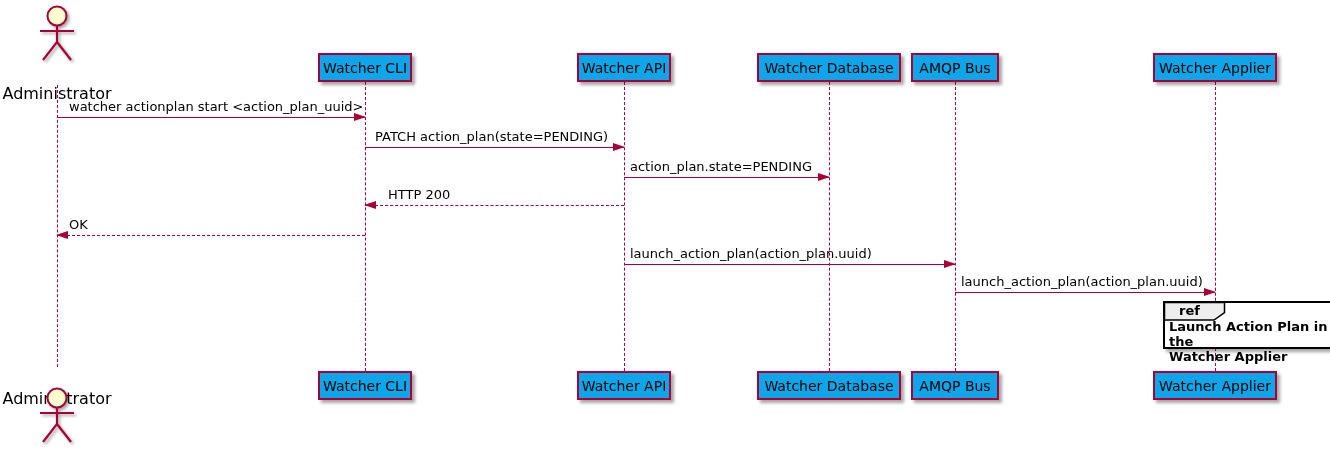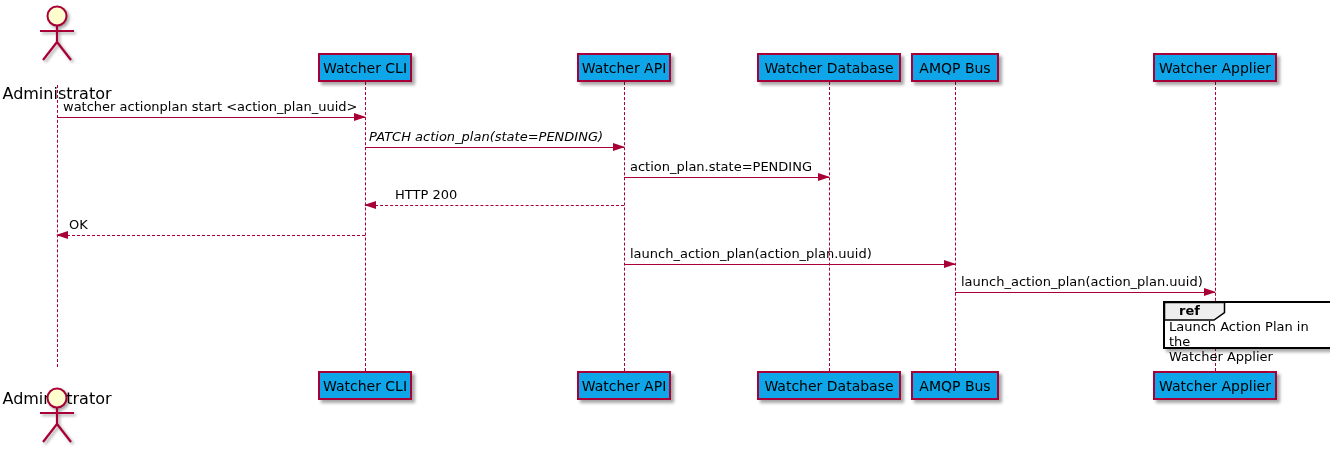--- a/index.html
+++ b/index.html
@@ -48,21 +48,21 @@
     background:#ffffff;border:2px solid #000;
     box-shadow:3px 3px 3px rgba(0,0,0,0.35);
   }
   .ref-tab{position:absolute;top:-1px;left:-1px;width:62px;height:19px;}
   .ref-tab-label{
     position:absolute;top:0;left:14px;
     font-size:13px;font-weight:bold;
   }
   .ref-text{
     position:absolute;top:16px;left:4px;right:2px;
-    font-size:13px;line-height:15px;white-space:pre-line;
+    font-size:13px;line-height:15px;white-space:pre-line;font-weight:bold;
   }
 </style>
 </head>
 <body>
 
 <div class="diagram">
 
   <div class="lifeline" style="left:57px;top:85px;height:282px;"></div>
   <div class="lifeline" style="left:365px;top:82px;height:289px;"></div>
   <div class="lifeline" style="left:624px;top:82px;height:289px;"></div>
@@ -91,39 +91,39 @@
       <span>Watcher Database</span>
     </div>
   <div class="pbox" style="left:911px;top:53px;width:88px;">
       <span>AMQP Bus</span>
     </div>
   <div class="pbox" style="left:1153px;top:53px;width:124px;">
       <span>Watcher Applier</span>
     </div>
 
   <div class="message" style="left:57px;top:117px;width:308px;">
-    <div class="msg-label" style="left:6px;margin-top:19px;">watcher actionplan start &lt;action_plan_uuid&gt;</div>
+    <div class="msg-label" style="left:12px;margin-top:19px;">watcher actionplan start &lt;action_plan_uuid&gt;</div>
     <div class="msg-line"></div>
     <div class="head right"></div>
   </div>
 
   <div class="message" style="left:365px;top:147px;width:259px;">
-    <div class="msg-label" style="left:4px;font-style:italic;">PATCH action_plan(state=PENDING)</div>
+    <div class="msg-label" style="left:10px;">PATCH action_plan(state=PENDING)</div>
     <div class="msg-line"></div>
     <div class="head right"></div>
   </div>
 
   <div class="message" style="left:624px;top:177px;width:205px;">
     <div class="msg-label" style="left:6px;text-align:center;">action_plan.state=PENDING</div>
     <div class="msg-line"></div>
     <div class="head right"></div>
   </div>
 
   <div class="message" style="left:365px;top:205px;width:259px;">
-    <div class="msg-label" style="left:30px;">HTTP 200</div>
+    <div class="msg-label" style="left:23px;">HTTP 200</div>
     <div class="msg-line dashed"></div>
     <div class="head left"></div>
   </div>
 
   <div class="message" style="left:57px;top:235px;width:308px;">
     <div class="msg-label" style="left:12px;">OK</div>
     <div class="msg-line dashed"></div>
     <div class="head left"></div>
   </div>
 

